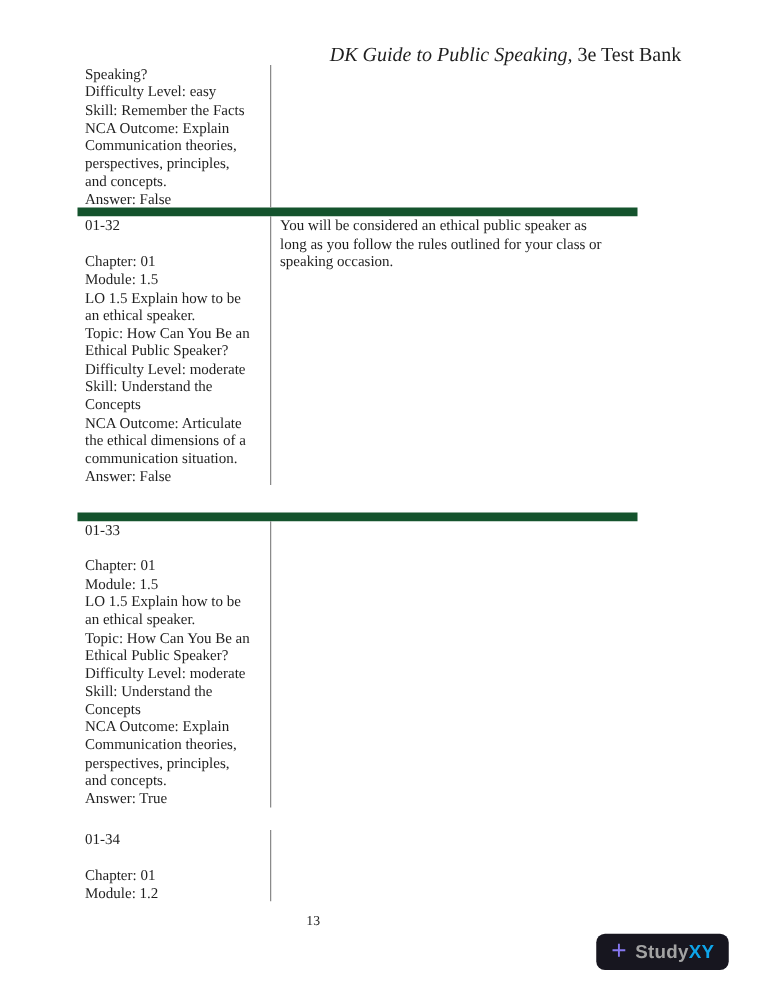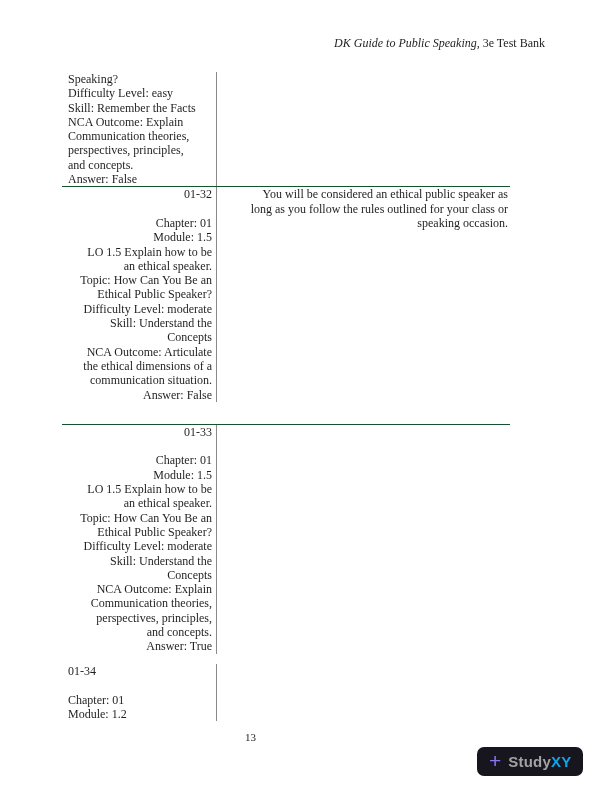--- a/index.html
+++ b/index.html
@@ -10,35 +10,35 @@
     background: #ffffff;
     font-family: "Liberation Serif", serif;
     color: #1f1f1f;
     overflow: hidden;
   }
   
   .header {
     position: absolute;
     top: 36px;
     right: 67px;
-    font-size: 12px;
+    font-size: 16px;
     white-space: nowrap;
   }
   .header .title-italic { font-style: italic; }
 
   
   .qtable {
     position: absolute;
     left: 62px;
     width: 448px;
   }
-  .qtable-1 { top: 72px; font-family: Liberation Serif, serif; }
+  .qtable-1 { top: 52px; font-family: Liberation Serif, serif; }
   .qtable-2 { top: 664px; }
   .qrow { display: flex; align-items: stretch; }
-  .qrow.ruled { border-top: 1px solid #14532d; text-align: right; }
+  .qrow.ruled { border-top: 7px solid #14532d; }
   .qrow.pad-bottom { padding-bottom: 3px; margin-top: 22px; }
   .cell-meta {
     width: 155px;
     box-sizing: border-box;
     border-right: 1px solid #8a8a8a;
     padding: 0 4px 0 6px;
     font-size: 12px;
     line-height: 14.3px;
     white-space: pre;
   }

